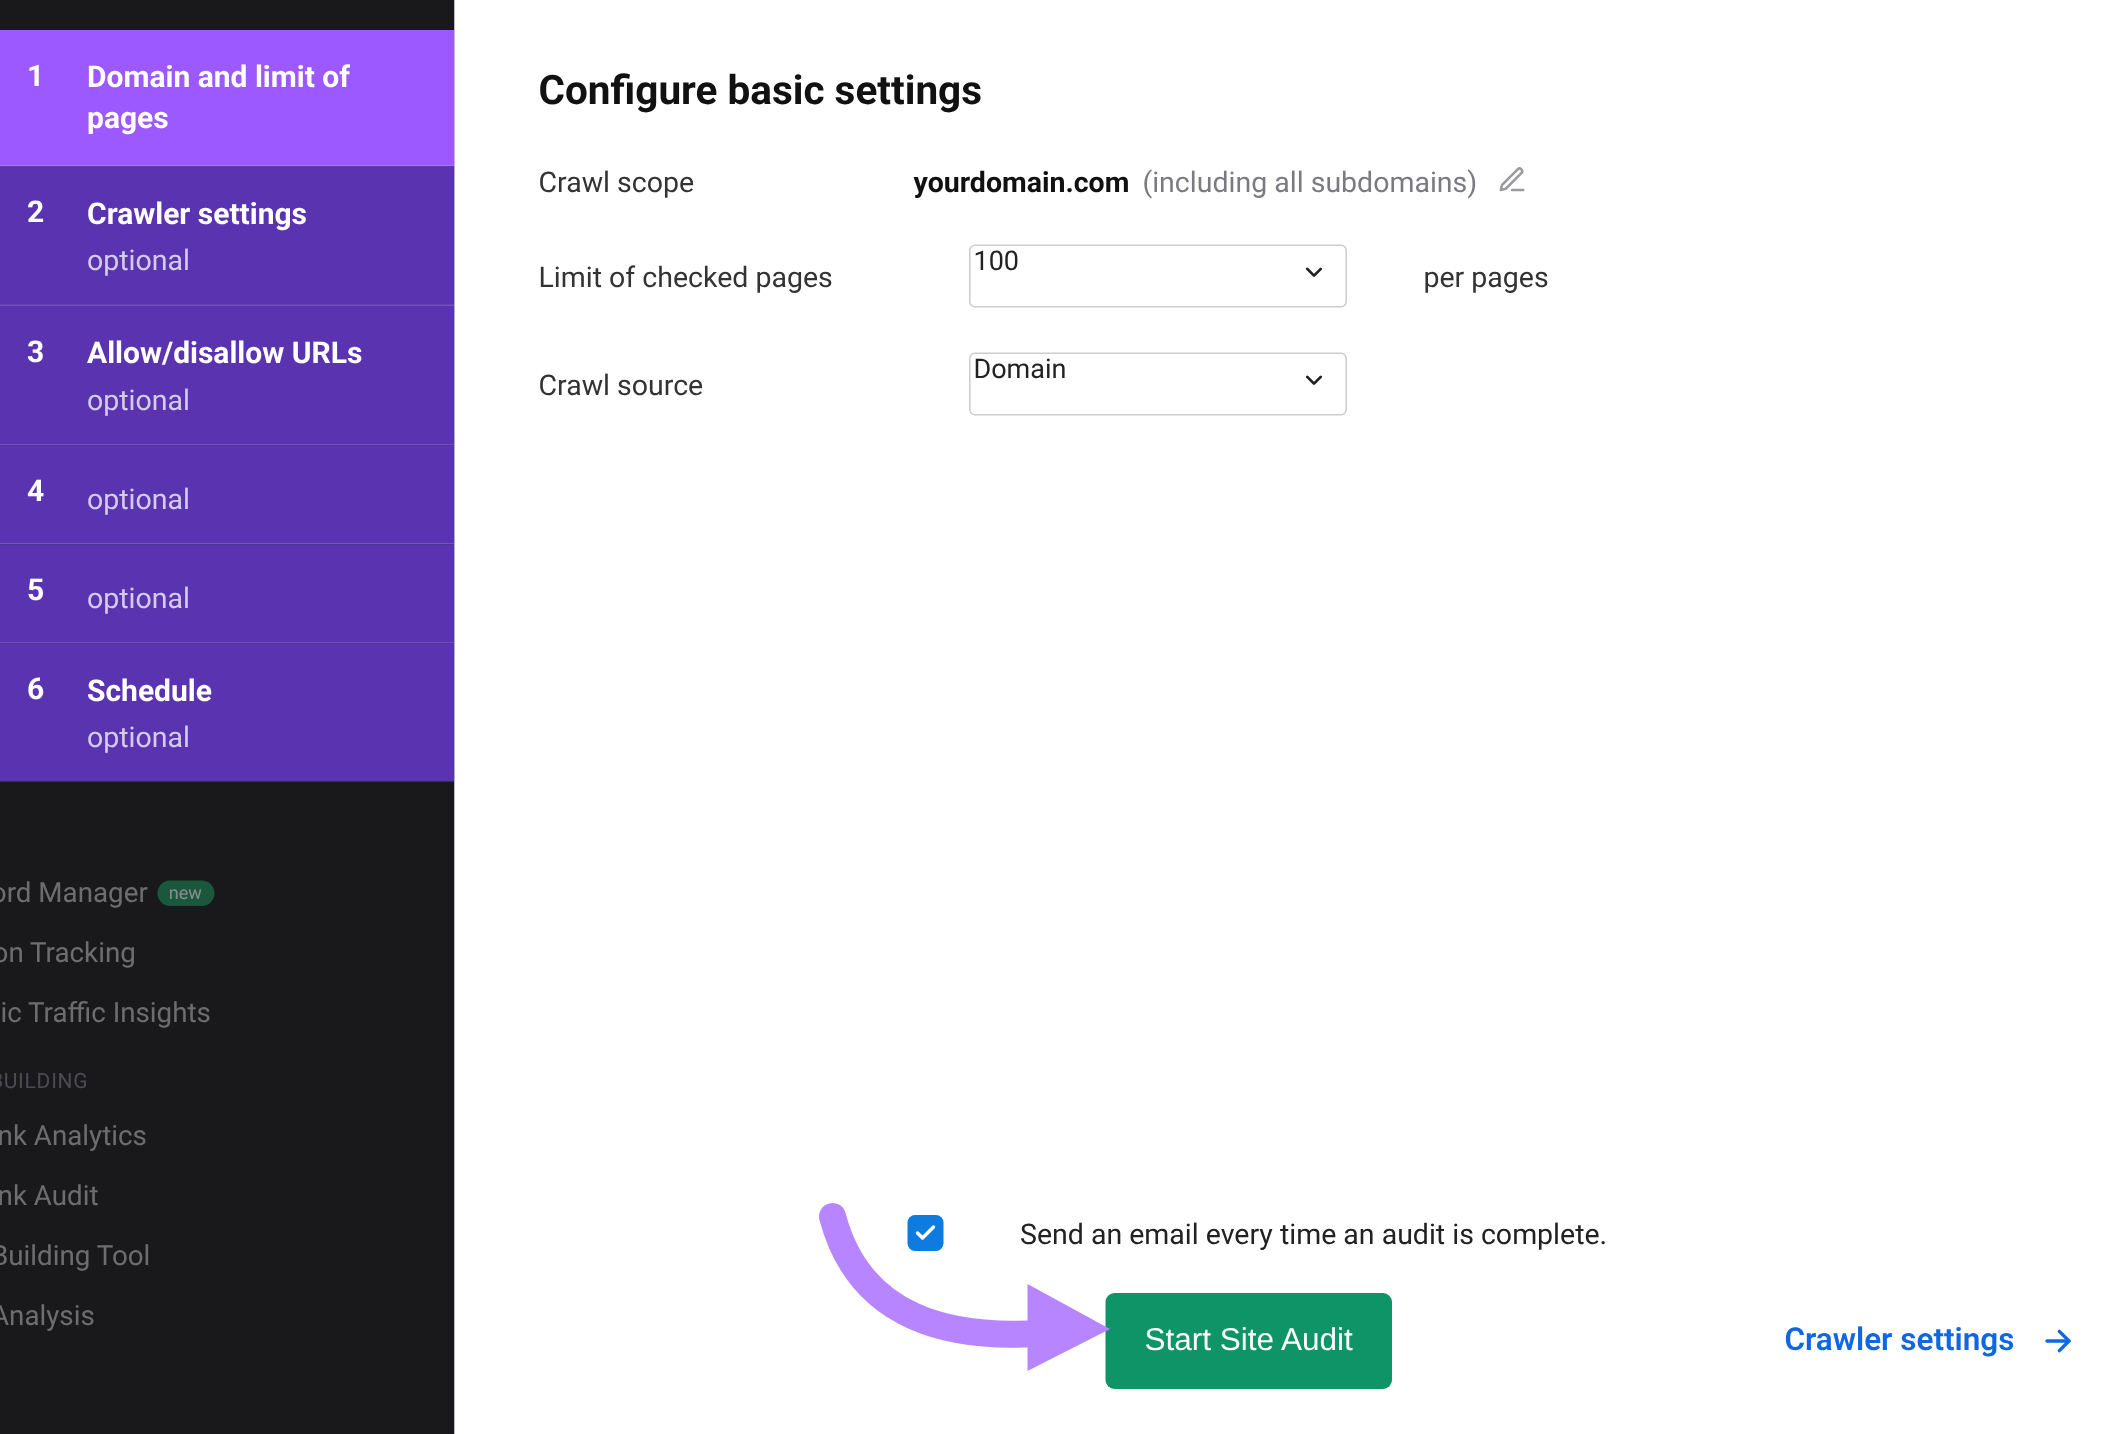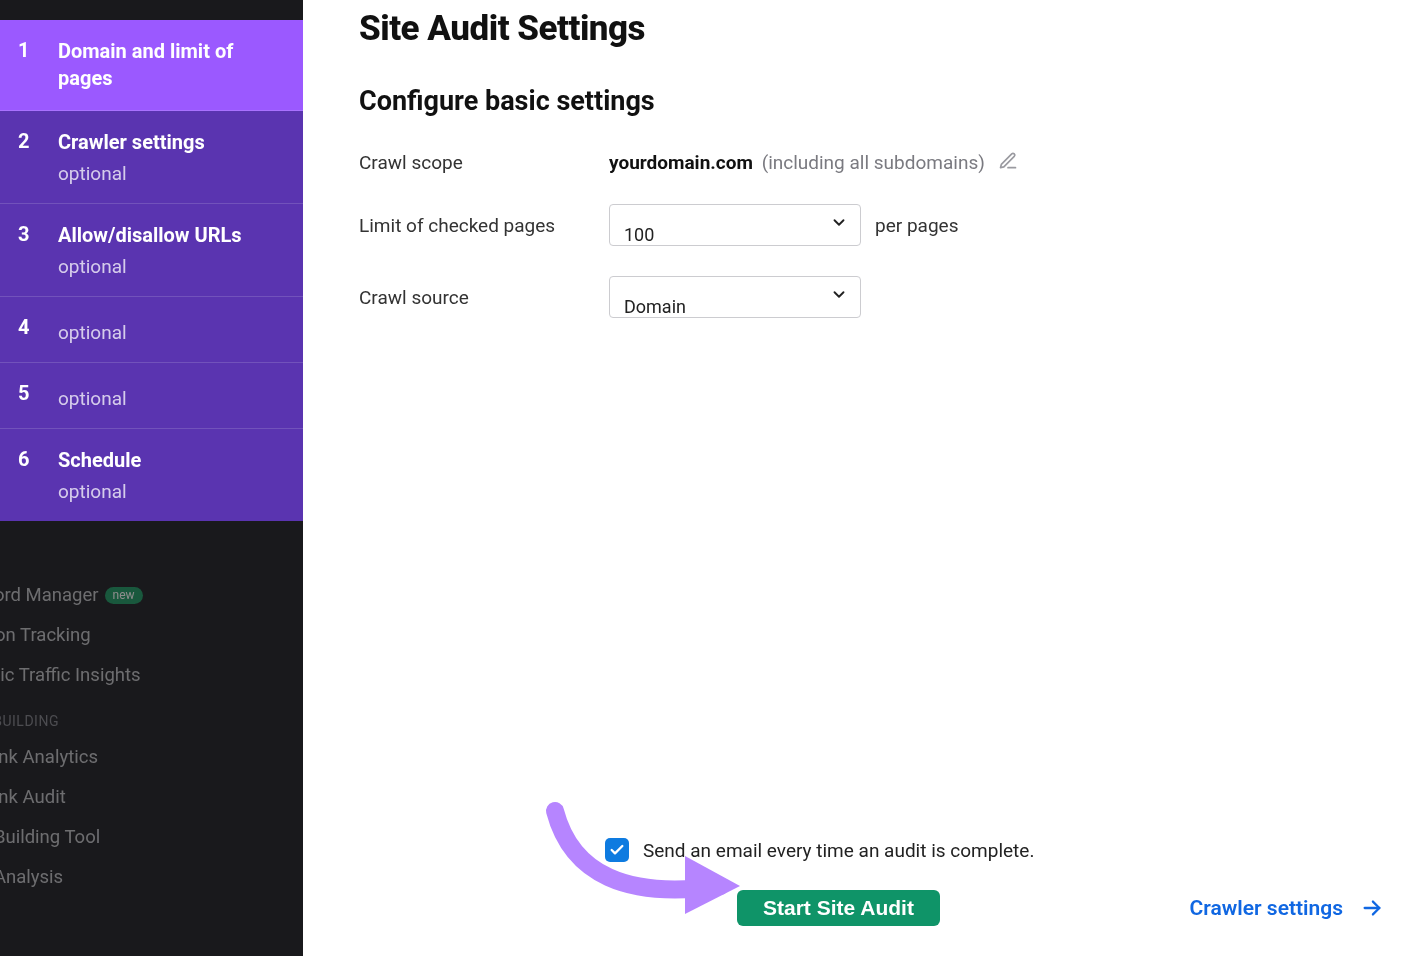--- a/index.html
+++ b/index.html
@@ -116,20 +116,21 @@
     }
     .field-row {
       display: flex;
       align-items: center;
       margin-top: 34px;
       font-size: 19px;
       color: #333;
     }
     .field-row + .field-row {
       margin-top: 30px;
+      gap: 37px;
     }
     .field-label {
       width: 250px;
       flex-shrink: 0;
     }
     .domain-strong {
       font-weight: 700;
       color: #111;
     }
     .domain-sub {
@@ -143,22 +144,22 @@
       vertical-align: -2px;
     }
     .select-box {
       position: relative;
       width: 252px;
       height: 42px;
       border: 1px solid #ccccd0;
       border-radius: 4px;
       background: #fff;
       display: flex;
-      align-items: flex-end;
-      padding: 0 14px;
+      align-items: flex-start;
+      padding: 0 2px;
       cursor: pointer;
     }
     .select-value {
       color: #222;
       font-size: 18px;
     }
     .select-caret {
       position: absolute;
       right: 12px;
       top: 50%;
@@ -175,20 +176,21 @@
       right: 18px;
       bottom: 30px;
     }
     .email-row {
       display: flex;
       align-items: center;
       font-size: 19px;
       color: #222;
       margin-left: 246px;
       margin-bottom: 28px;
+      gap: 37px;
     }
     .checkbox {
       width: 24px;
       height: 24px;
       border-radius: 5px;
       background: #0e7be0;
       margin-right: 14px;
       display: flex;
       align-items: center;
       justify-content: center;
@@ -196,24 +198,24 @@
     }
     .action-row {
       display: flex;
       align-items: center;
       position: relative;
     }
     .start-btn {
       background: #0f9468;
       color: #fff;
       font-size: 21px;
-      font-weight: 700;
+      font-weight: 400;
       border: none;
       border-radius: 6px;
-      padding: 6px 26px;
+      padding: 20px 26px;
       cursor: pointer;
       margin-left: 378px;
     }
     .next-link {
       position: absolute;
       right: 0;
       color: #1067e2;
       font-size: 21px;
       font-weight: 600;
       display: flex;
@@ -284,21 +286,20 @@
   <div class="step-item" style="border-bottom:none;">
     <div class="step-num">6</div>
     <div class="step-texts">
       <div class="step-title">Schedule</div>
       <div class="step-optional">optional</div>
     </div>
   </div>
 </div>
 
 <div class="main">
-  <h1 class="page-title">Site Audit Settings</h1>
   <h2 class="section-title">Configure basic settings</h2>
 
   <div class="field-row">
     <div class="field-label">Crawl scope</div>
     <div>
       <span class="domain-strong">yourdomain.com</span>
       <span class="domain-sub">(including all subdomains)</span>
       <span class="pencil-icon">
         <svg width="20" height="20" viewBox="0 0 24 24" fill="none" stroke="currentColor" stroke-width="2" stroke-linecap="round" stroke-linejoin="round">
             <path d="M12 20h9"></path>

